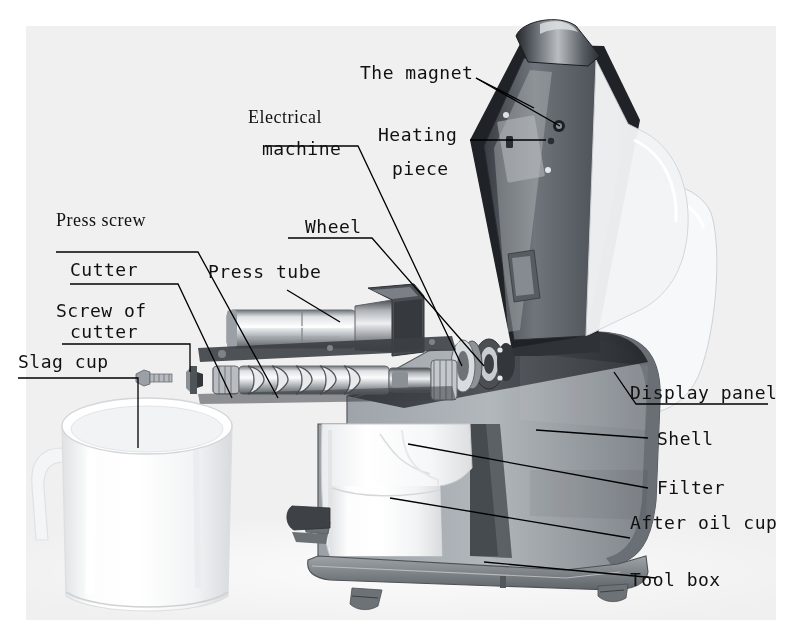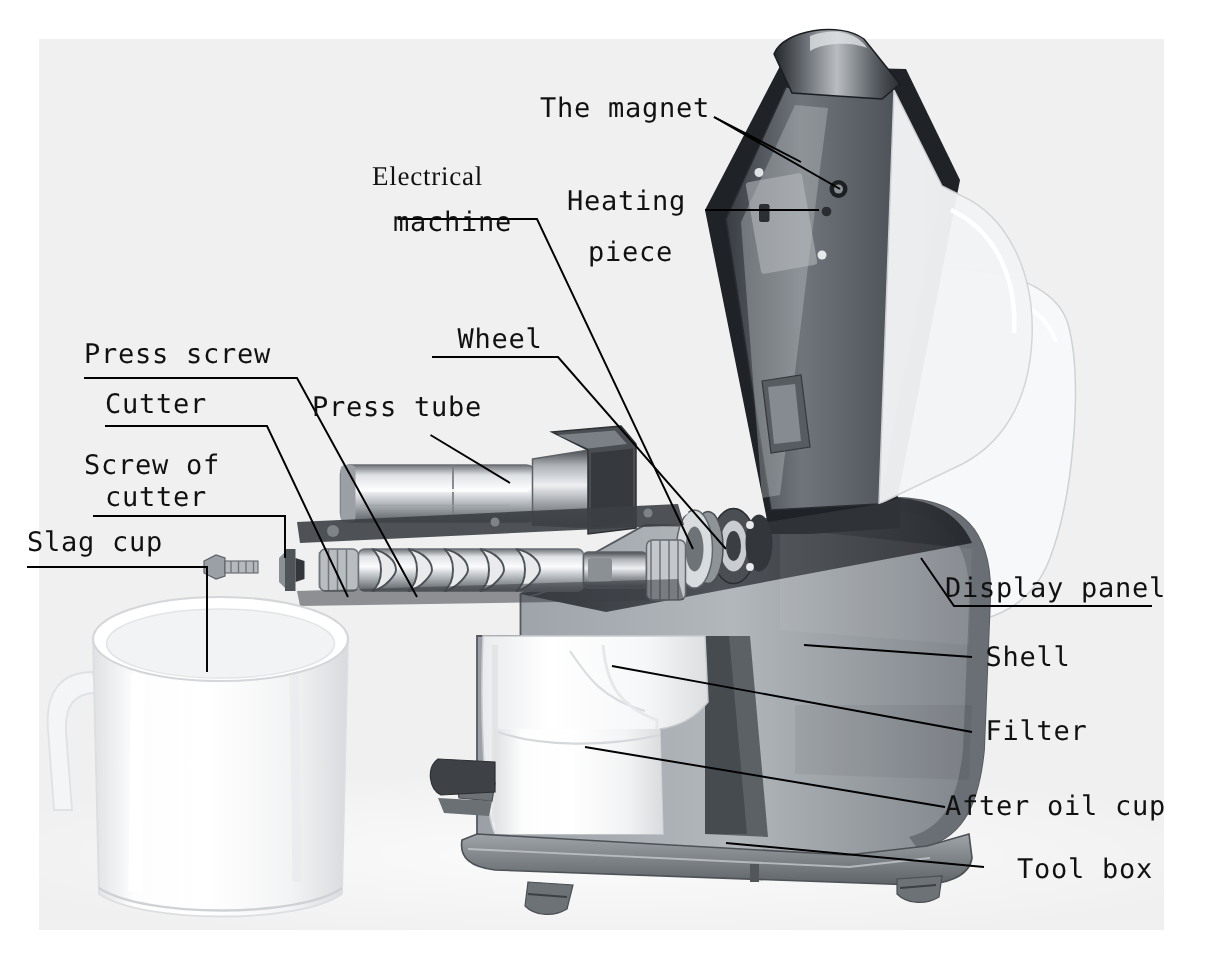--- a/index.html
+++ b/index.html
@@ -286,29 +286,29 @@
   </svg>
 
   <div class="lbl" style="left:360px;top:62px;">The magnet</div>
 
   <div class="lbl" style="left:248px;top:107px;font-family:Liberation Serif, serif;">Electrical</div>
   <div class="lbl" style="left:262px;top:138px;text-align:center;">machine</div>
 
   <div class="lbl" style="left:378px;top:124px;text-align:center;">Heating</div>
   <div class="lbl" style="left:392px;top:158px;">piece</div>
 
-  <div class="lbl" style="left:56px;top:226px;">Press screw</div>
+  <div class="lbl" style="left:56px;top:210px;font-family:Liberation Serif, serif;">Press screw</div>
   <div class="lbl" style="left:305px;top:216px;">Wheel</div>
   <div class="lbl" style="left:208px;top:261px;">Press tube</div>
 
   <div class="lbl" style="left:70px;top:259px;">Cutter</div>
 
   <div class="lbl" style="left:56px;top:300px;">Screw of</div>
   <div class="lbl" style="left:70px;top:321px;">cutter</div>
 
   <div class="lbl" style="left:18px;top:351px;">Slag cup</div>
 
   <div class="lbl" style="left:630px;top:382px;">Display panel</div>
   <div class="lbl" style="left:657px;top:428px;">Shell</div>
   <div class="lbl" style="left:657px;top:477px;">Filter</div>
-  <div class="lbl" style="left:630px;top:527px;">After oil cup</div>
-  <div class="lbl" style="left:678px;top:569px;">Tool box</div>
+  <div class="lbl" style="left:630px;top:512px;">After oil cup</div>
+  <div class="lbl" style="left:630px;top:569px;">Tool box</div>
 </div>
 
 </body></html>

